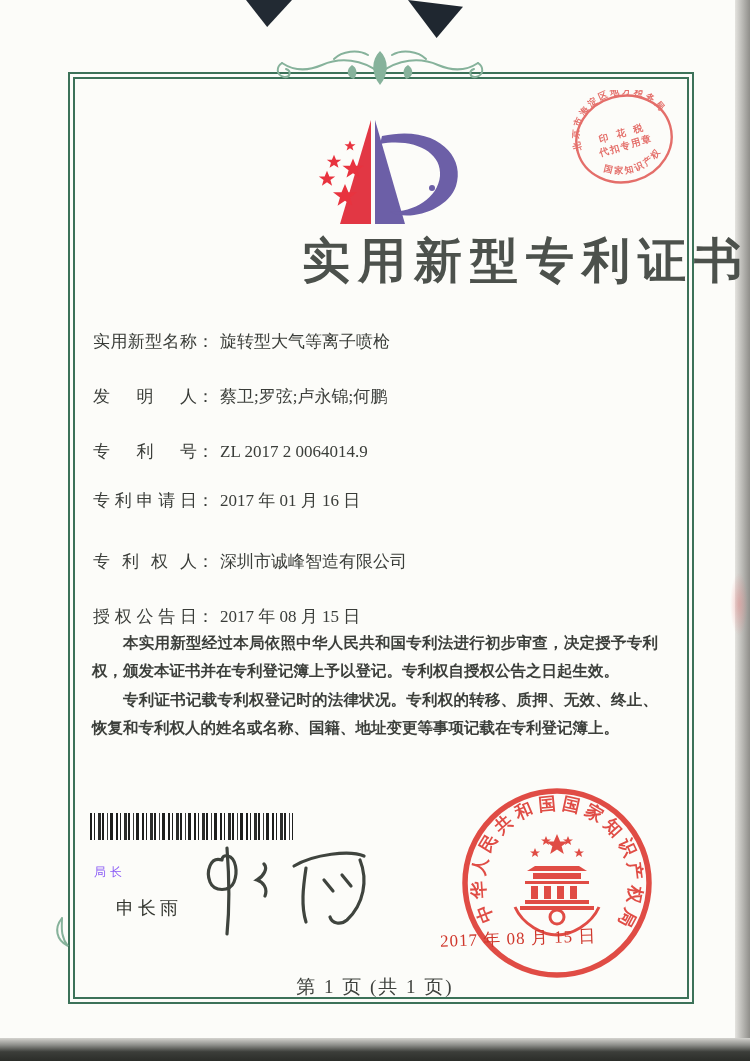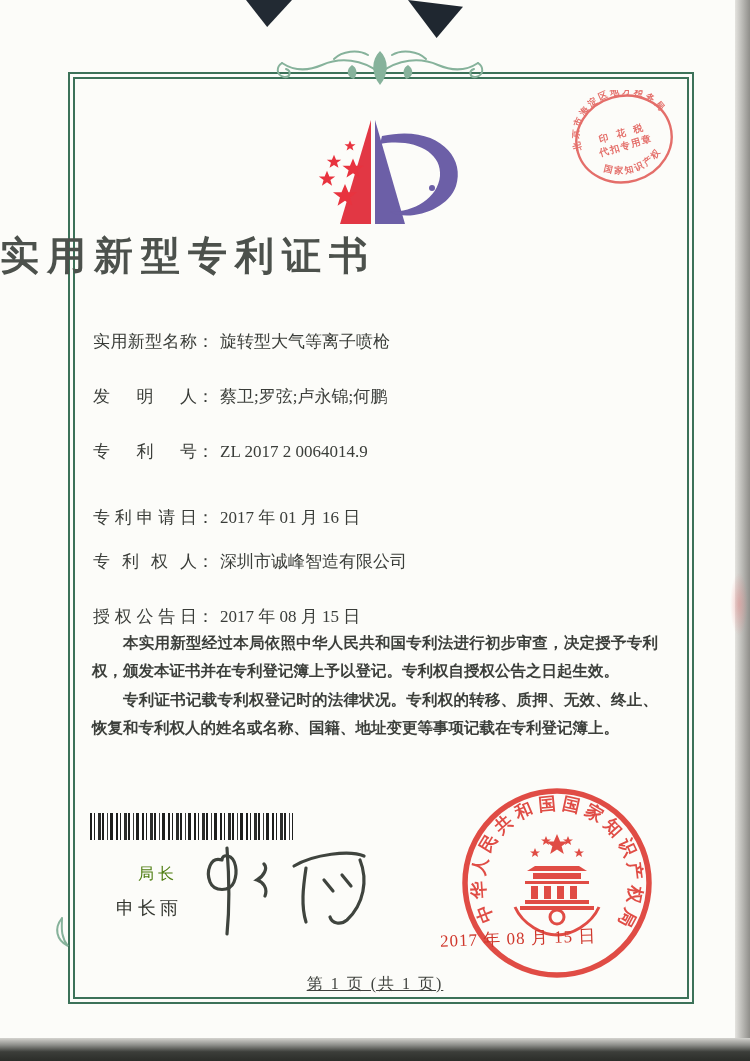--- a/index.html
+++ b/index.html
@@ -19,42 +19,42 @@
     border:7px double #3c7259;}
   
   .tri{position:absolute;top:0;}
   .tri-left{left:246px;width:46px;height:27px;background:#222a33;
     clip-path:polygon(0 0,100% 0,46% 100%);}
   .tri-right{left:408px;width:55px;height:38px;background:#1f2730;
     clip-path:polygon(0 0,100% 18%,52% 100%);}
   .pink-smudge{position:absolute;left:730px;top:572px;width:18px;height:64px;
     background:radial-gradient(ellipse at center,rgba(231,128,128,.45) 0,rgba(231,128,128,0) 70%);}
   .certno{position:absolute;left:93px;top:126px;font-size:17px;letter-spacing:3px;color:#34372f;}
-  .title{position:absolute;left:0;top:229px;width:750px;text-align:left;
-    font-size:39px;font-weight:600;letter-spacing:8px;color:#4c514c;}
+  .title{position:absolute;left:0;top:229px;width:750px;text-align:right;
+    font-size:48px;font-weight:600;letter-spacing:8px;color:#4c514c;}
   .field{position:absolute;left:93px;font-size:17px;color:#3a3d39;white-space:nowrap;}
   .flabel{display:inline-block;width:104px;text-align:justify;text-align-last:justify;vertical-align:bottom;}
   .fcolon{display:inline-block;margin-right:6px;}
   .paras{position:absolute;left:92px;top:629px;width:566px;}
   .paras p{margin:0;font-size:15.5px;line-height:1.83;text-align:justify;
     text-indent:2em;color:#3c3f3b;font-weight:bold;}
   .barcode{position:absolute;left:90px;top:813px;width:203px;height:27px;
     background:repeating-linear-gradient(90deg,
       #1e1f1e 0 2px,#fff 2px 4px,#1e1f1e 4px 5px,#fff 5px 8px,
       #2b2c2b 8px 11px,#fff 11px 12px,#1e1f1e 12px 14px,#fff 14px 17px,
       #3a3b3a 17px 18px,#fff 18px 20px,#1e1f1e 20px 23px,#fff 23px 26px);}
-  .signer-title{position:absolute;left:94px;top:864px;font-size:16px;letter-spacing:4px;color:#4d7c0f;margin-left:44px;}
+  .signer-title{position:absolute;left:94px;top:864px;font-size:12px;letter-spacing:4px;color:#8b5cf6;}
   .signer-name{position:absolute;left:94px;top:896px;font-size:18px;letter-spacing:4px;color:#33362f;margin-left:22px;}
   .signature-svg{position:absolute;left:200px;top:842px;}
   .seal-svg{position:absolute;left:452px;top:778px;}
   .seal-date{position:absolute;left:440px;top:927px;font-size:17px;letter-spacing:1px;
     color:#cf372c;transform:rotate(-2deg);white-space:nowrap;}
   .stamp-svg{position:absolute;left:572px;top:90px;}
   .footer{position:absolute;left:0;top:974px;width:750px;text-align:center;
-    font-size:16px;letter-spacing:2px;color:#3f423e;text-decoration:underline;}
+    font-size:19px;letter-spacing:2px;color:#3f423e;}
   .ornament-svg{position:absolute;left:268px;top:45px;}
   .curl-svg{position:absolute;left:52px;top:916px;}
   .logo-svg{position:absolute;left:298px;top:112px;}
 </style>
 </head>
 <body>
 
 <div class="page">
 
   <div class="tri tri-left"></div>
@@ -108,21 +108,21 @@
 
   <div class="field" style="top:385px">
     <span class="flabel">发明人</span><span class="fcolon">：</span><span>蔡卫;罗弦;卢永锦;何鹏</span>
   </div>
   <div class="field" style="top:330px">
     <span class="flabel">实用新型名称</span><span class="fcolon">：</span><span>旋转型大气等离子喷枪</span>
   </div>
   <div class="field" style="top:440px">
     <span class="flabel">专利号</span><span class="fcolon">：</span><span>ZL 2017 2 0064014.9</span>
   </div>
-  <div class="field" style="top:506px">
+  <div class="field" style="top:489px">
     <span class="flabel">专利申请日</span><span class="fcolon">：</span><span>2017 年 01 月 16 日</span>
   </div>
   <div class="field" style="top:550px">
     <span class="flabel">专利权人</span><span class="fcolon">：</span><span>深圳市诚峰智造有限公司</span>
   </div>
   <div class="field" style="top:605px">
     <span class="flabel">授权公告日</span><span class="fcolon">：</span><span>2017 年 08 月 15 日</span>
   </div>
 
   <div class="paras">

